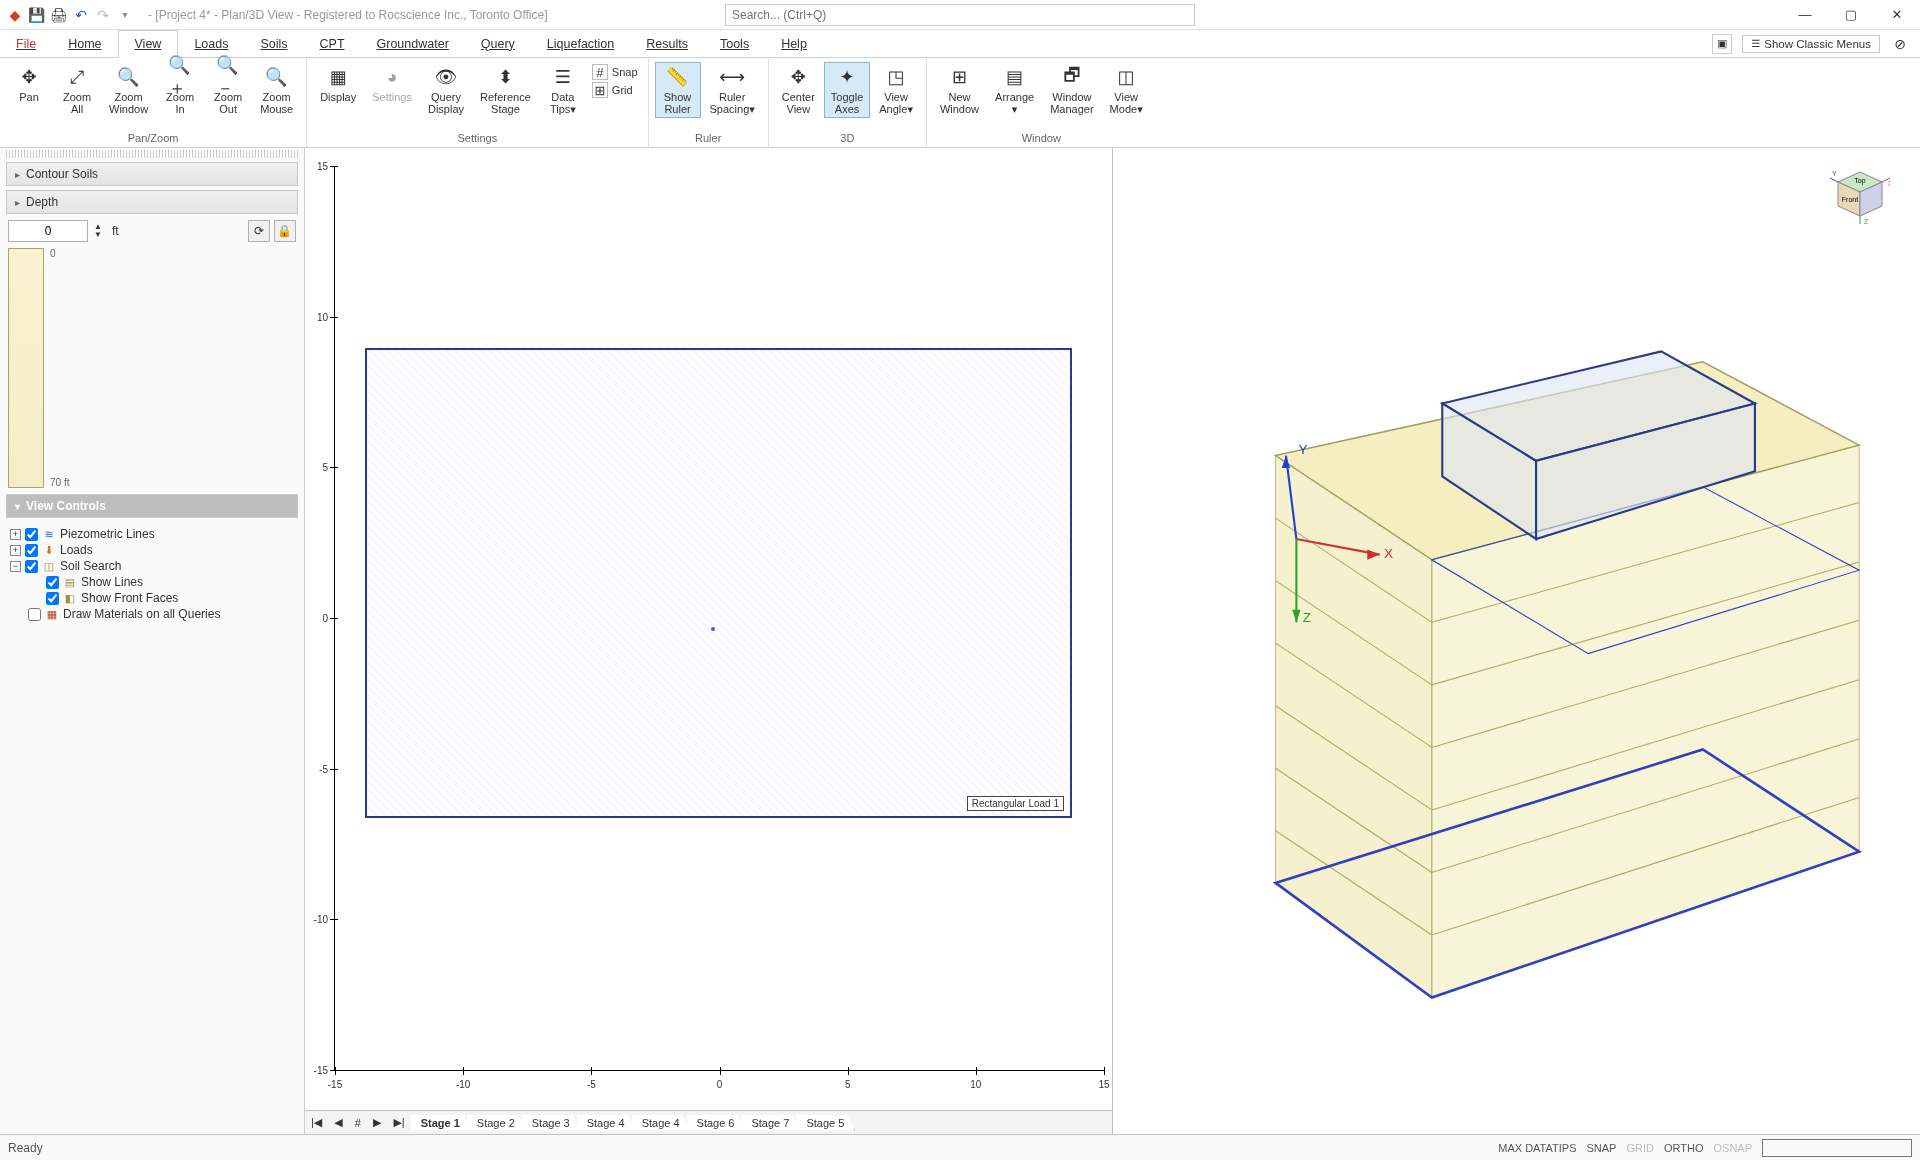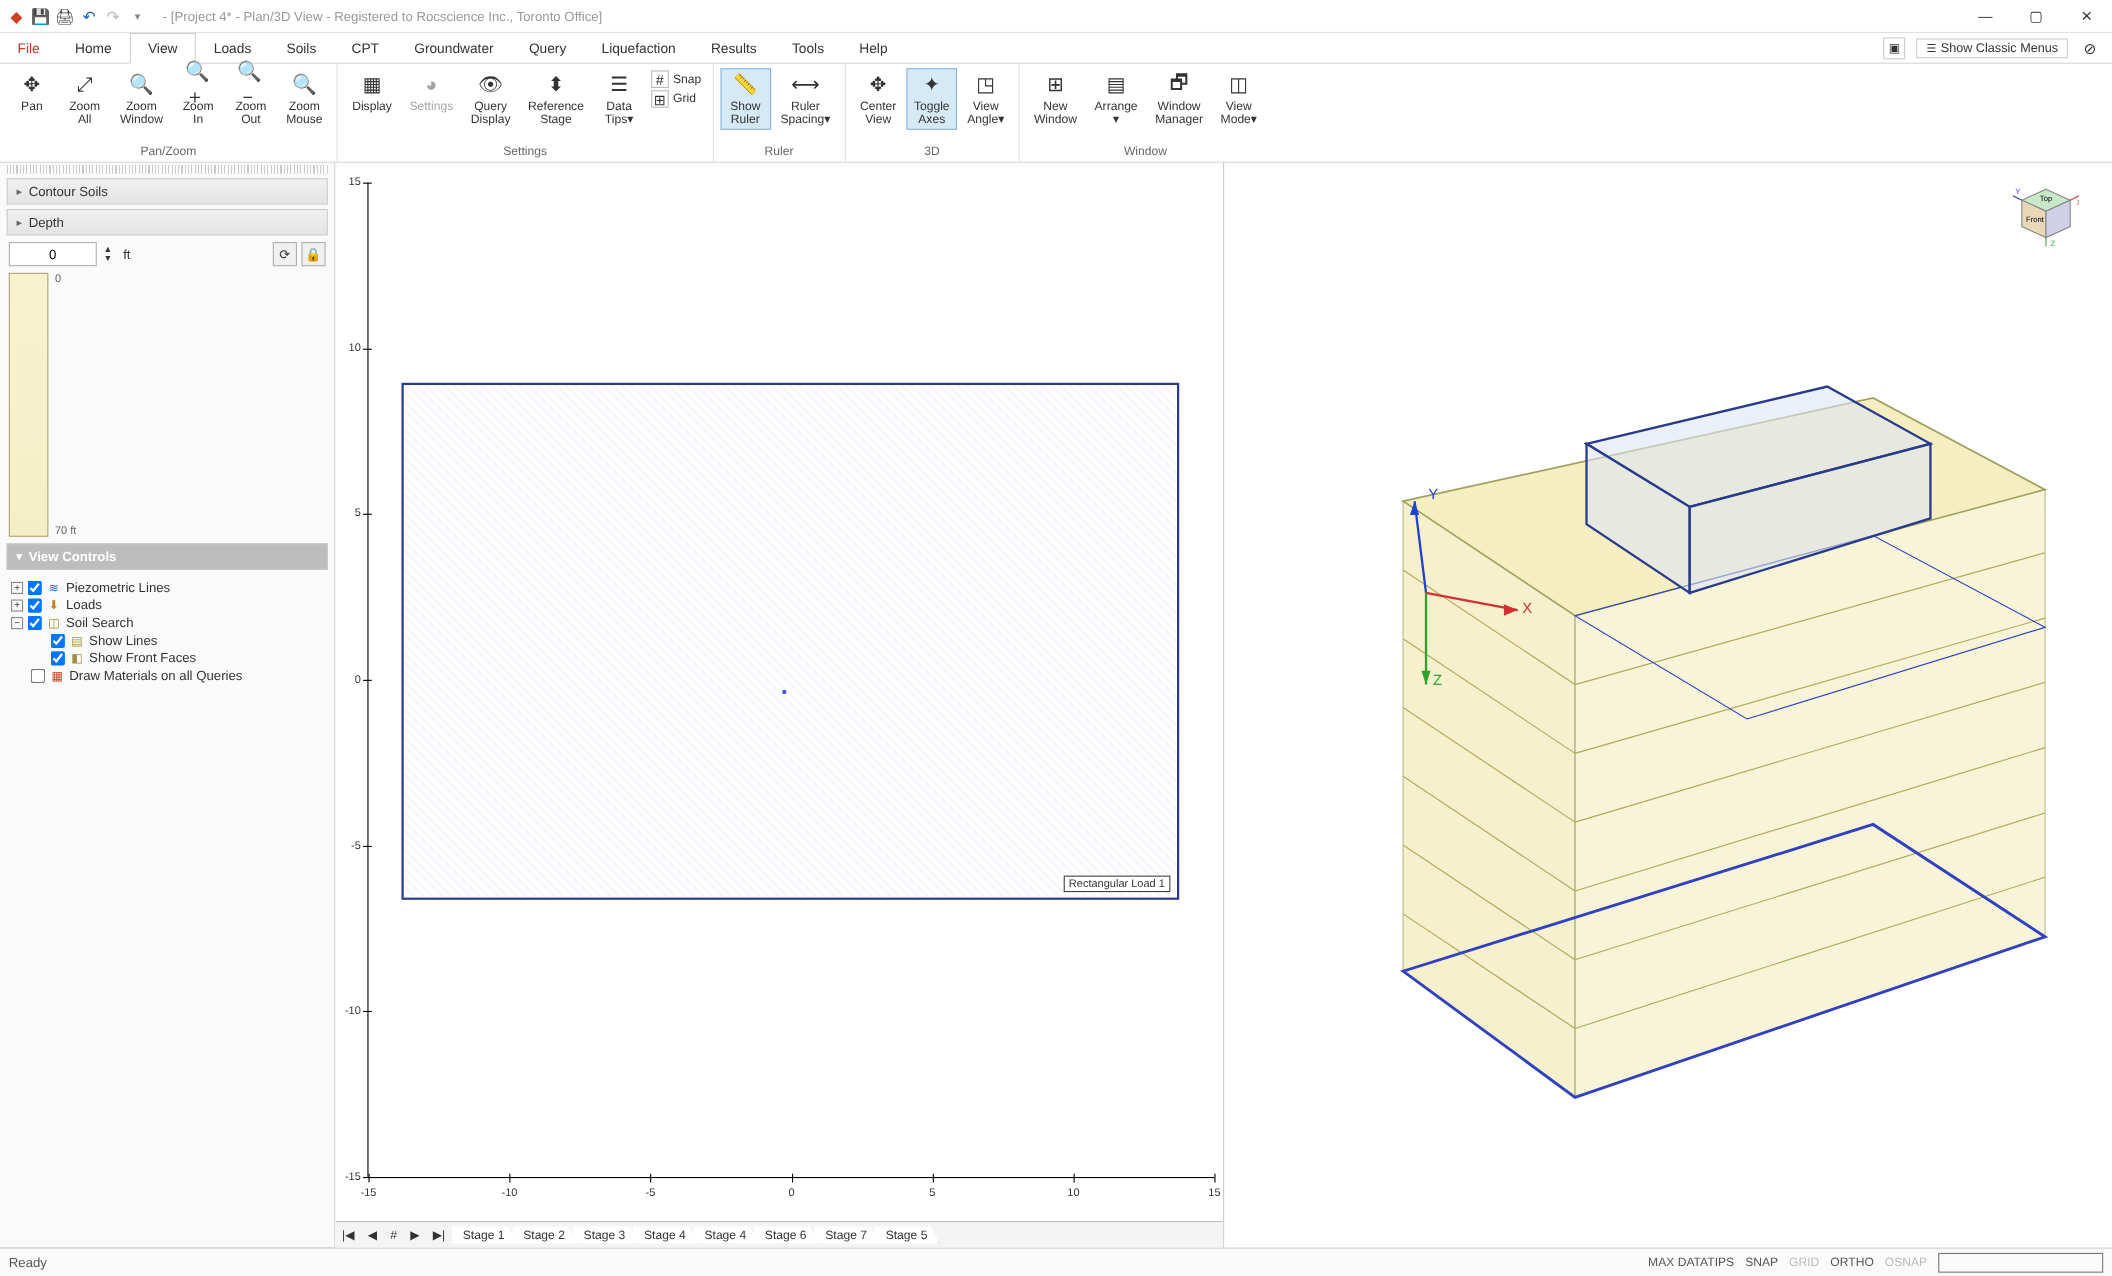--- a/index.html
+++ b/index.html
@@ -72,21 +72,21 @@
 .axis-bottom { position:absolute; left:30px; right:8px; bottom:32px; height:8px; border-top:1px solid #000; }
 .axis-bottom .tick { position:absolute; top:-4px; width:1px; height:8px; background:#000; }
 .axis-bottom .tlbl { position:absolute; top:8px; font-size:10px; transform:translateX(-50%); }
 .plot-rect { position:absolute; border: 2px solid #2a3a8a; background: repeating-linear-gradient(45deg,#f6f8fc 0 3px,#fff 3px 6px); }
 .load-label { position:absolute; border:1px solid #444; background:#fff; padding:1px 4px; font-size:10px; }
 .center-dot { position:absolute; width:4px; height:4px; background:#3a5aee; border-radius:50%; transform:translate(-50%,-50%); }
 
 .stage-tabs { height: 24px; border-top: 1px solid #c0c0c0; display:flex; align-items:center; background:#f4f4f4; font-size:11px; }
 .stage-tabs .nav { padding: 0 6px; cursor:default; }
 .stage-tabs .tab { padding: 2px 10px; border-right:1px solid #c0c0c0; background:#fff; clip-path: polygon(0 0,calc(100% - 8px) 0,100% 100%,0 100%); margin-right:-4px; }
-.stage-tabs .tab.active { font-weight:400; }
+.stage-tabs .tab.active { font-weight:700; }
 
 
 .gizmo { position:absolute; top:18px; right:30px; width:60px; height:60px; }
 .soil3d { position:absolute; top:120px; left:100px; right:40px; bottom:80px; }
 
 
 .statusbar { height: 26px; border-top:1px solid #c0c0c0; display:flex; align-items:center; padding:0 8px; font-size:12px; color:#555; background:#fafafa; }
 .statusbar .sright { margin-left:auto; display:flex; align-items:center; gap:10px; }
 .statusbar .sitem { font-size:11px; }
 .statusbar .sitem.off { color:#bbb; }
@@ -98,29 +98,32 @@
 <div class="titlebar">
   <div class="qat">
     <span style="color:#d04020">◆</span>
     <span style="color:#2060c0">💾</span>
     <span>🖨</span>
     <span style="color:#2060c0">↶</span>
     <span style="color:#bbb">↷</span>
     <span style="font-size:10px;color:#888">▾</span>
   </div>
   <div class="title">- [Project 4* - Plan/3D View - Registered to Rocscience Inc., Toronto Office]</div>
+  <div class="search-wrap">
+    <input class="search" placeholder="Search... (Ctrl+Q)" style="">
+  </div>
   <div class="winbtns">
     <span>—</span>
     <span>▢</span>
     <span>✕</span>
   </div>
 </div>
 
 <div class="menubar">
-  <div id="menus" style="display: flex;">
+  <div id="menus" style="display: flex; text-decoration: underline;">
       <div class="mitem file">File</div>
       <div class="mitem">Home</div>
       <div class="mitem active">View</div>
       <div class="mitem">Loads</div>
       <div class="mitem">Soils</div>
       <div class="mitem">CPT</div>
       <div class="mitem">Groundwater</div>
       <div class="mitem">Query</div>
       <div class="mitem">Liquefaction</div>
       <div class="mitem">Results</div>

